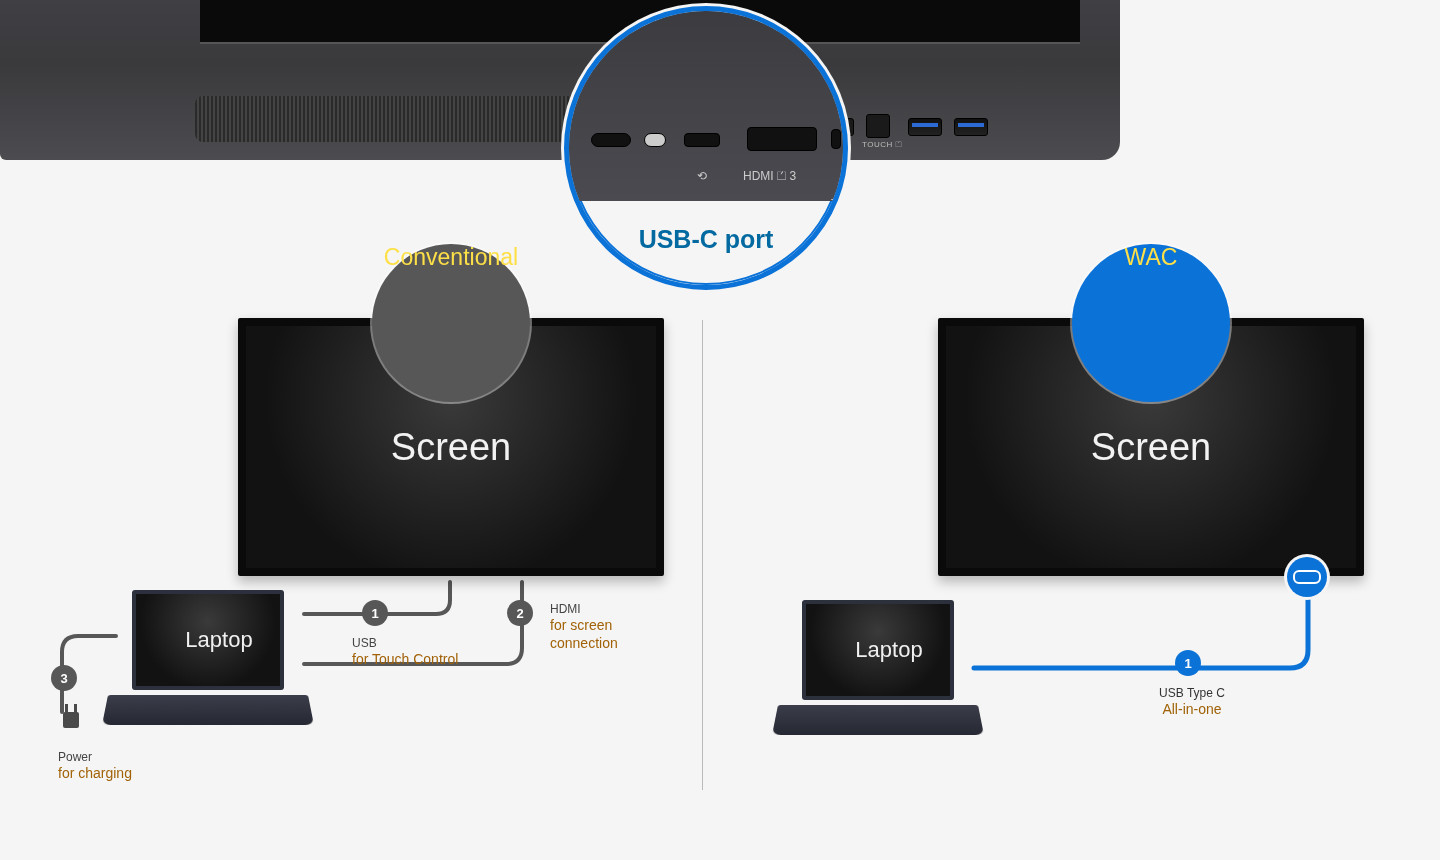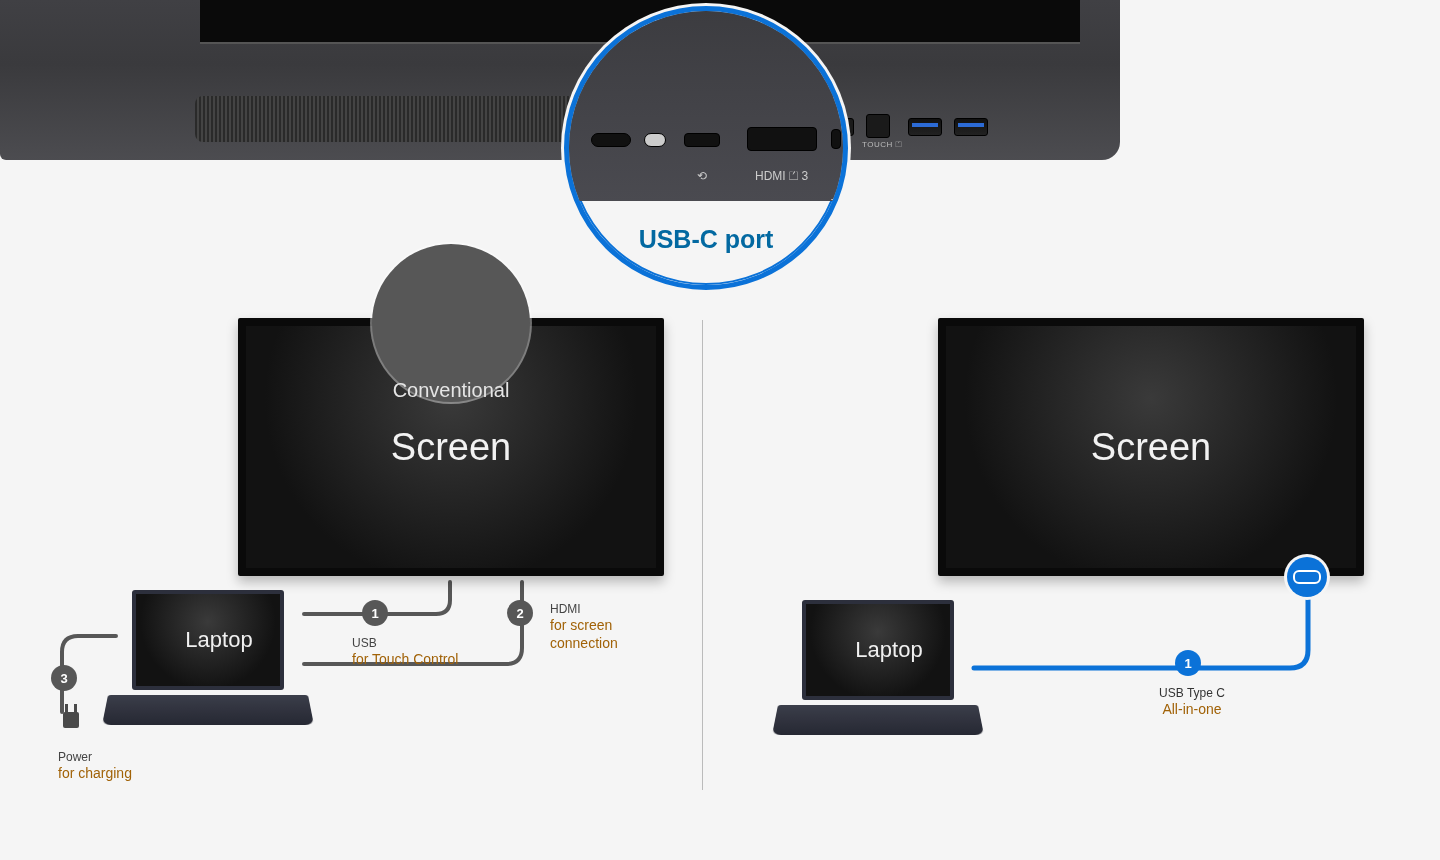--- a/index.html
+++ b/index.html
@@ -61,21 +61,21 @@
     background: linear-gradient(#3c3c40 0%,#4a4a50 100%);
   }
   .zoom .z-port { position:absolute; top:122px; background:#111; border-radius:4px; border:1px solid #000; }
   .zoom .z-port.p1 { left:22px; width:40px; height:14px; border-radius:7px; }
   .zoom .z-port.p2 { left:75px; width:22px; height:14px; border-radius:7px; background:#ccc; }
   .zoom .z-port.p3 { left:115px; width:36px; height:14px; border-radius:4px; }
   .zoom .z-port.p4 { left:178px; width:70px; height:24px; top:116px; border-radius:4px; }
   .zoom .z-port.p5 { left:262px; width:10px; height:20px; top:118px; }
   .zoom .z-lab { position:absolute; font-size:12px; color:#ccc; top:158px; }
   .zoom .z-lab.l1 { left:128px; }
-  .zoom .z-lab.l2 { left:186px;text-align:center; }
+  .zoom .z-lab.l2 { left:174px;text-align:center; }
   .zoom .z-lab.l3 { left:262px;margin-top:28px; }
   .zoom .usb-c-caption {
     position:absolute; left:0; right:0; top:214px; text-align:center;
     color:#0369a1; font-weight:600; font-size:25px;
   }
 
   
   .vdiv {
     position: absolute; left:702px; top:320px; width:1px; height:470px;
     background:#bbb;
@@ -92,22 +92,22 @@
   .tv .screen-label {
     position:absolute; inset:0; display:flex; align-items:center; justify-content:center;
     color:#f2f2f2; font-size:38px; font-weight:500;
   }
   .tv.left { left:238px; top:318px; }
   .tv.right { left:938px; top:318px; }
 
   
   .badge {
     position:absolute; width:158px; height:158px; border-radius:50%;
-    display:flex; align-items:flex-end; justify-content:center;
-    color:#e5e5e5; font-size:20px;
+    display:flex; align-items:flex-start; justify-content:center;
+    color:#fde047; font-size:23px;
     box-shadow: 0 0 0 2px rgba(255,255,255,.4);
   }
   .badge.gray { background:#575757; left:372px; top:244px; }
   .badge.blue { background:#0b72d8; left:1072px; top:244px; }
 
   
   .laptop {
     position:absolute; width:200px; height:145px;
   }
   .laptop .lid {
@@ -246,20 +246,23 @@
       <div class="body"></div>
   </div>
   <div class="caption" style="left:58px; top:750px">
     <div class="t1">Power</div>
     <div class="t2">for charging</div>
   </div>
 
   <div class="tv right">
     <div class="screen-label">Screen</div>
   </div>
+  <div class="badge blue">
+    <span>WAC</span>
+  </div>
   <div class="laptop right">
     <div class="lid">
         <div class="label">Laptop</div>
       </div>
     <div class="base"></div>
   </div>
   <div class="usbc-dot"></div>
   <div class="step blue" style="left:1175px; top:650px">
     <span>1</span>
   </div>

